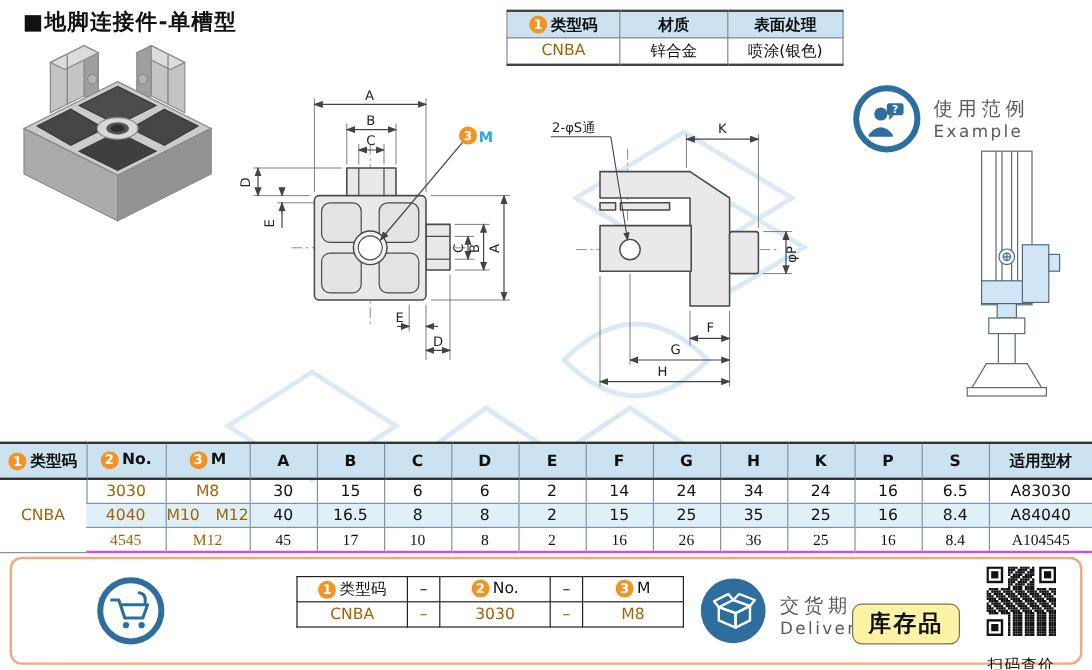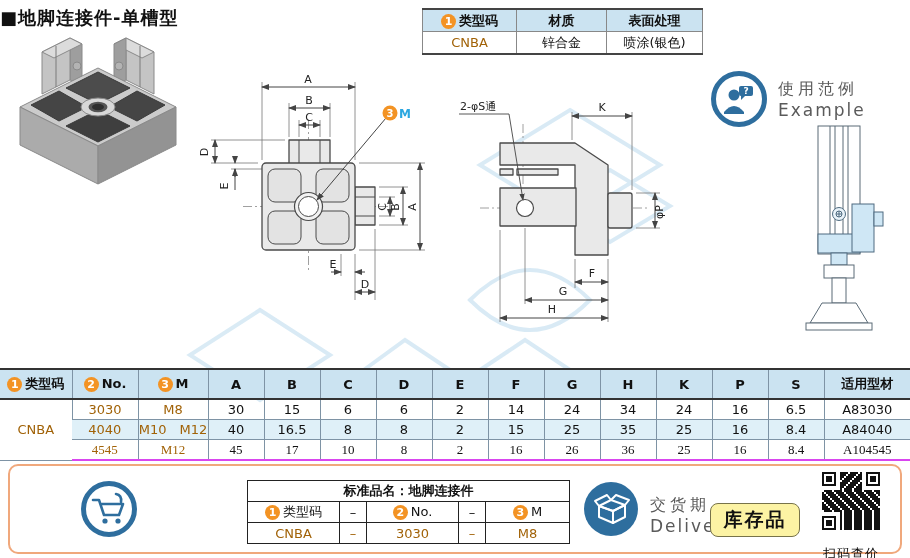--- a/index.html
+++ b/index.html
@@ -1,35 +1,35 @@
 <!DOCTYPE html>
 <html><head>
 <meta charset="utf-8">
 <style>
   html,body{margin:0;padding:0;background:#fff;}
   .page{position:relative;width:910px;height:558px;background:#fff;overflow:hidden;
         font-family:"DejaVu Sans","Liberation Sans",sans-serif;color:#111;}
   .layer{position:absolute;z-index:1;}
   
-  .title{left:0;top:6px;font-size:18px;font-weight:bold;letter-spacing:1px;}
+  .title{left:19px;top:6px;font-size:18px;font-weight:bold;letter-spacing:1px;}
   
   .badge{display:inline-block;width:15px;height:15px;border-radius:50%;background:#F39324;
          color:#fff;font-size:11px;line-height:15px;text-align:center;font-weight:bold;
          vertical-align:middle;margin-right:3px;}
   
   .spec{left:422px;top:8px;border-collapse:collapse;table-layout:fixed;}
   .spec th,.spec td{border-left:1px solid #888;border-right:1px solid #888;text-align:center;
          font-size:13px;height:21px;padding:0 4px;}
   .spec th{background:#CBE3F1;border-top:2px solid #444;border-bottom:1px solid #888;font-weight:600;}
   .spec td{border-bottom:2px solid #444;}
   .blue{color:#a16207;}
   
   .usage{left:710px;top:70px;display:flex;align-items:center;gap:10px;}
   .sec-cn{font-size:16px;color:#5a5a5a;letter-spacing:4px;}
-  .sec-en{font-size:17px;color:#5a5a5a;letter-spacing:2px;}
+  .sec-en{font-size:14px;color:#5a5a5a;letter-spacing:2px;}
   
   .main-table{left:0;top:368px;width:910px;border-collapse:collapse;table-layout:fixed;}
   .main-table th{background:#CBE3F1;border-top:2px solid #333;border-bottom:2px solid #333;
       border-left:1px solid #7e93a5;font-size:13px;font-weight:600;height:26px;}
   .main-table th:first-child{border-left:none;}
   .main-table td{border-left:1px solid #7e93a5;border-bottom:1px solid #7e93a5;
       text-align:center;font-size:13px;height:19px;padding:0;}
   .main-table td:first-child{border-left:none;}
   .main-table tr:last-child td{border-bottom:2px solid #d946ef;font-family:Liberation Serif, serif;}
   .main-table tr.alt td{background:#DFF0F8;}
@@ -400,23 +400,20 @@
 
     <table class="abs order-table" style="left:237px;top:14px;width:322px;">
       <colgroup>
           <col style="width:92px">
           <col style="width:27px">
           <col style="width:92px">
           <col style="width:27px">
           <col style="width:84px">
         </colgroup>
       <tbody>
-          <tr>
-            <td colspan="5" class="order-title">标准品名：地脚连接件</td>
-          </tr>
       <tr>
         <td><span class="badge">1</span><span>类型码</span></td>
         <td>–</td>
         <td><span class="badge">2</span><span>No.</span></td>
         <td>–</td>
         <td><span class="badge">3</span><span>M</span></td>
       </tr>
       <tr class="blue">
         <td class="blue">CNBA</td>
         <td class="blue">–</td>

